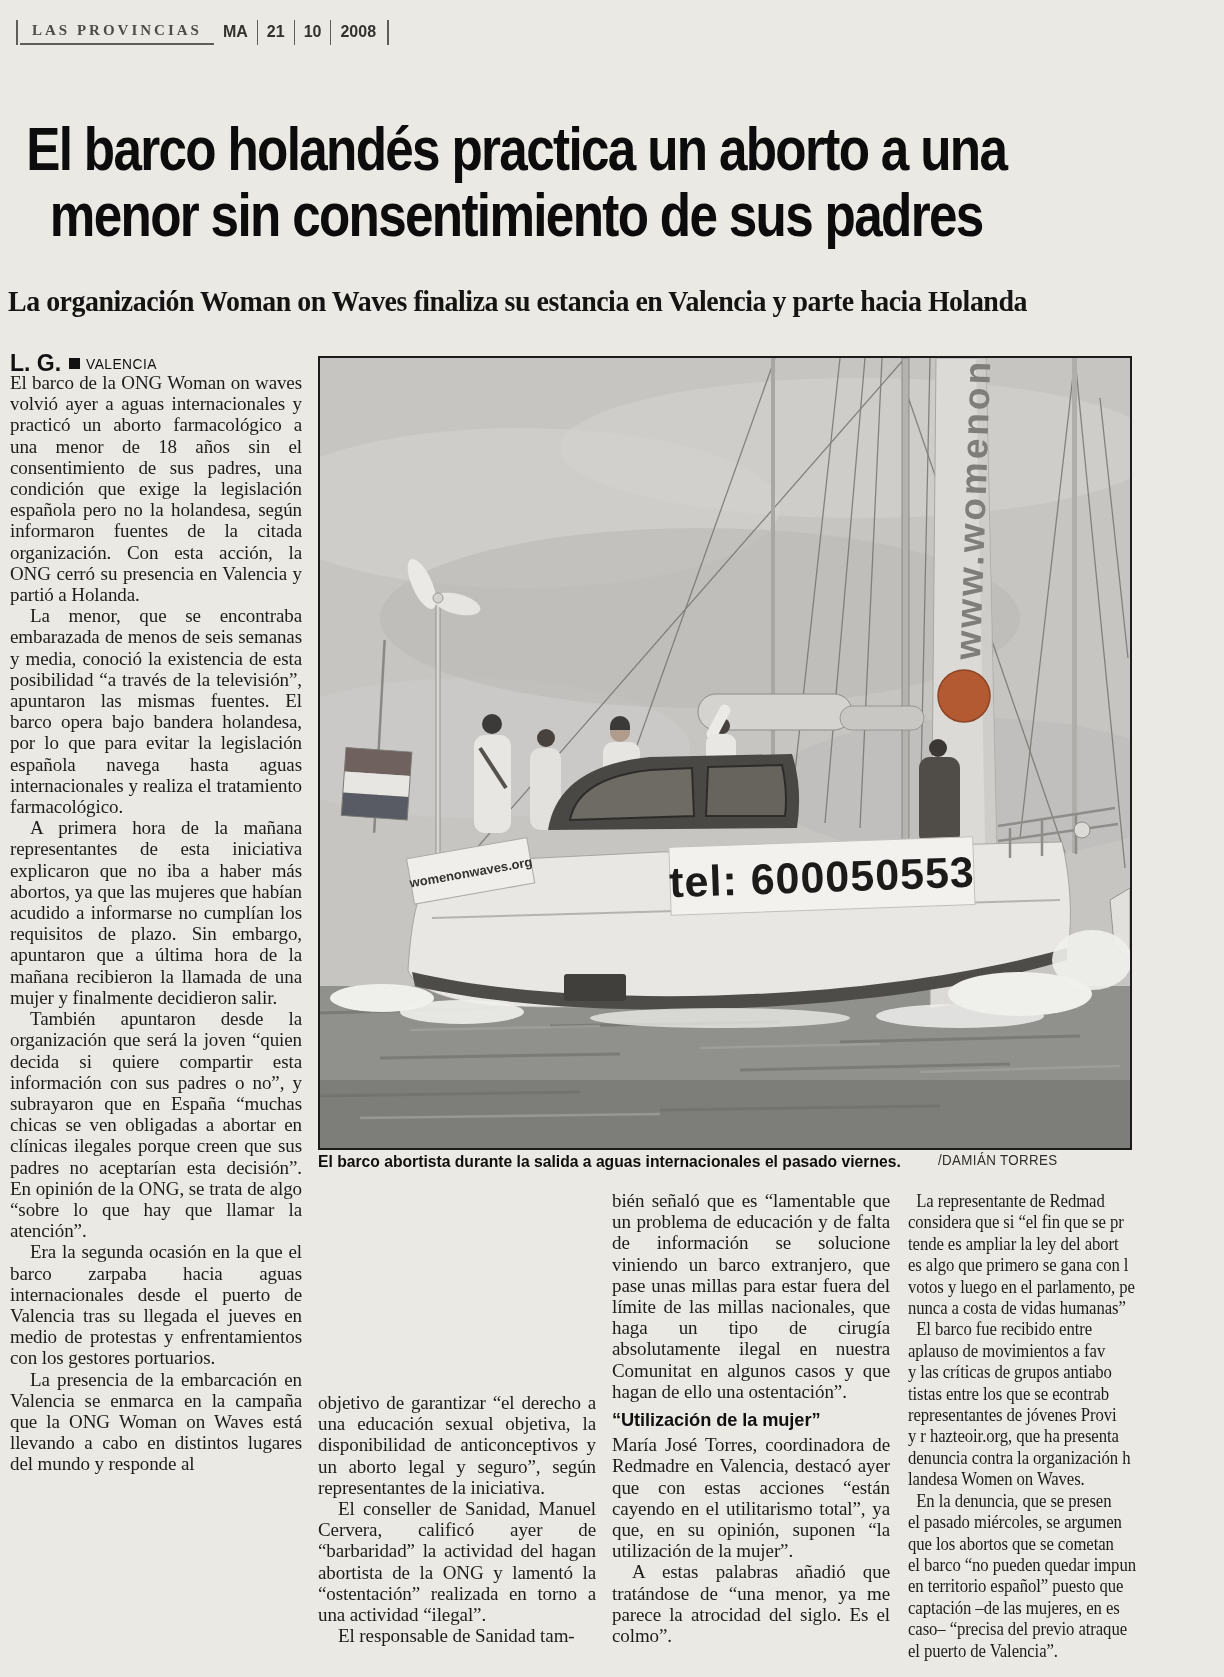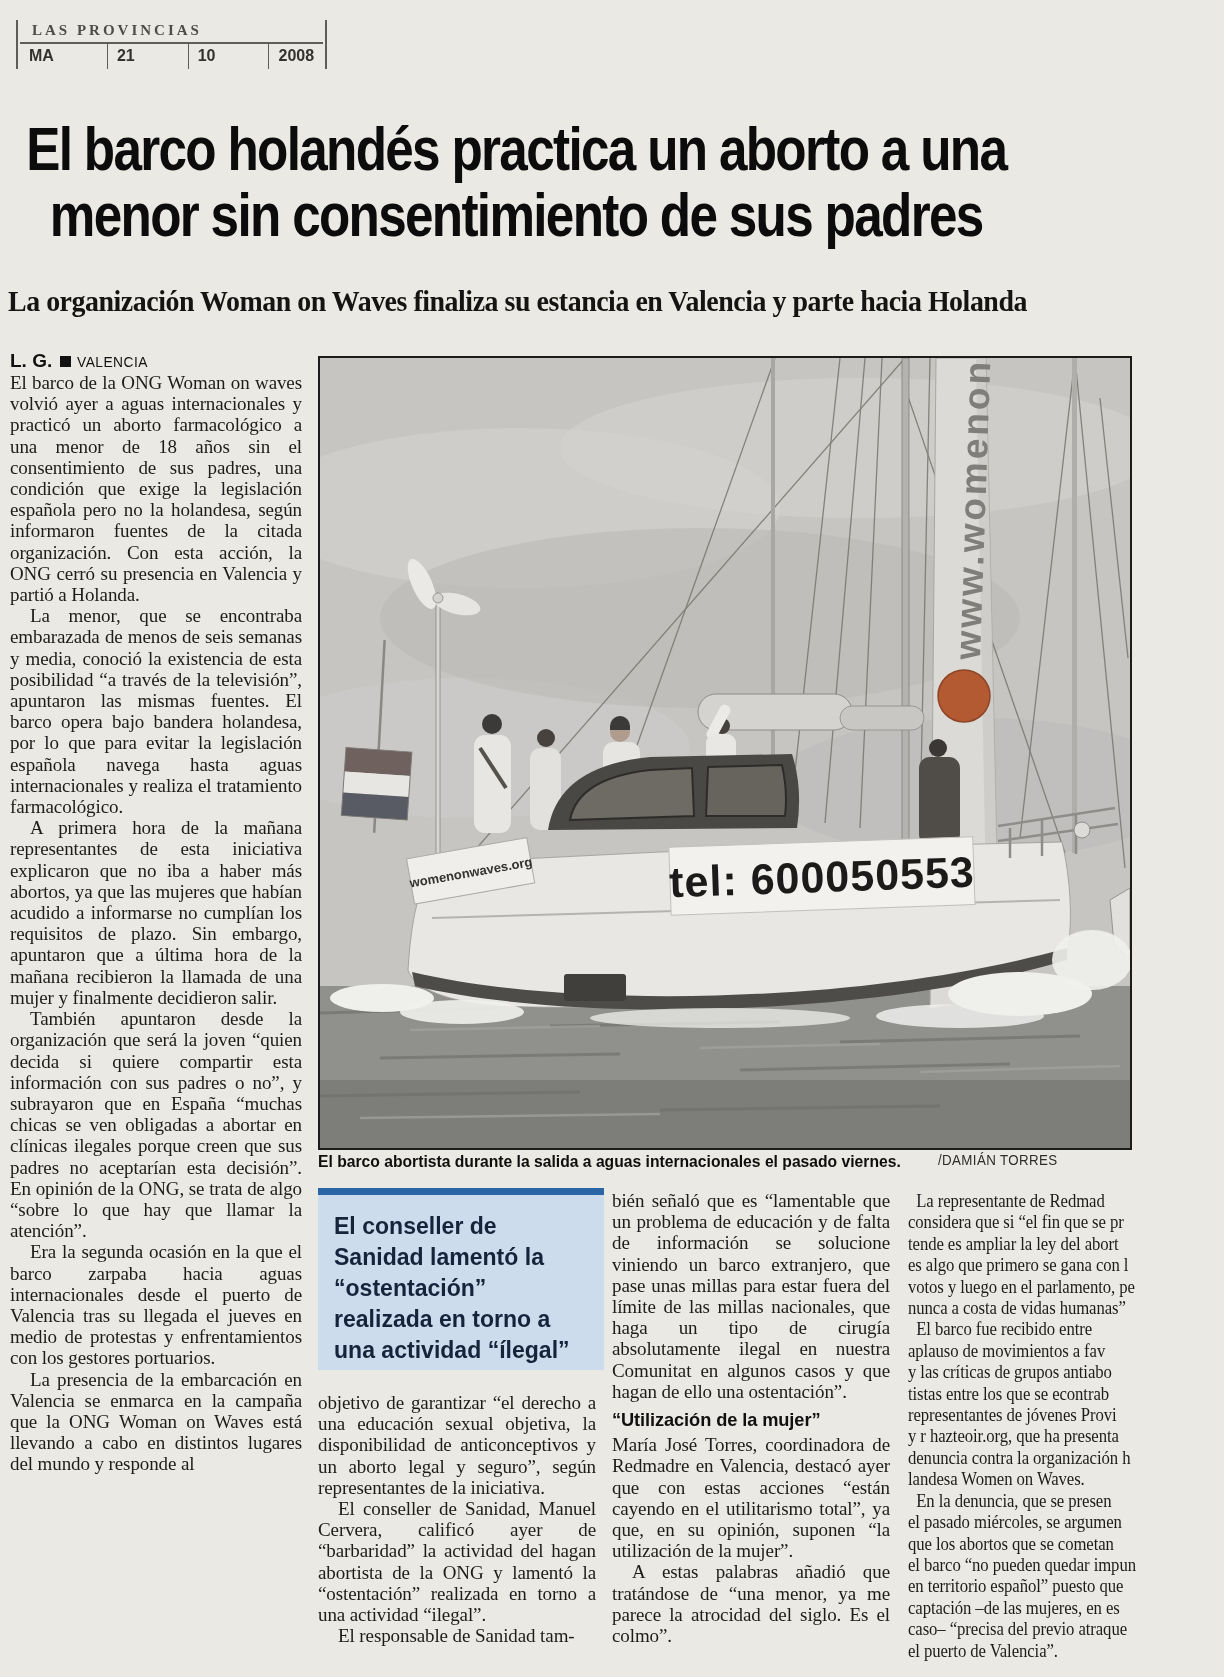--- a/index.html
+++ b/index.html
@@ -4,43 +4,43 @@
 <style>
   html,body{margin:0;padding:0;background:#d8d6d1;}
   .page{
     position:relative;width:1224px;height:1677px;margin:0 auto;
     background:#ebe9e3;overflow:hidden;
     font-family:"Liberation Serif",serif;color:#1c1b19;
   }
   
   .masthead{position:absolute;left:16px;top:20px;display:flex;align-items:stretch;}
   .mh-bar{width:2px;background:#5f5d59;}
-  .mh-mid{display:flex;flex-direction:column;margin:0 2px;}
+  .mh-mid{display:flex;flex-direction:row;margin:0 2px;}
   .mh-title{
     font-family:"Liberation Serif",serif;font-weight:bold;font-size:15px;
     letter-spacing:3px;color:#4e4c47;padding:2px 12px 3px 12px;
     border-bottom:2px solid #5f5d59;white-space:nowrap;
   }
   .mh-date{display:flex;font-family:"Liberation Sans",sans-serif;font-weight:bold;
-    font-size:16px;color:#34322f;gap:44px;}
+    font-size:16px;color:#34322f;}
   .mh-cell{padding:3px 9px 4px 9px;}
   .mh-cell + .mh-cell{border-left:1.5px solid #5f5d59;}
   
   .headline{position:absolute;left:8px;top:116px;width:1210px;
     font-family:"Liberation Sans",sans-serif;font-weight:700;color:#0c0c0c;text-align:center;}
   .headline .hl{font-size:61px;line-height:66px;letter-spacing:-2px;
     transform:scaleX(0.84);transform-origin:left center;white-space:nowrap;}
   .subheadline{position:absolute;left:8px;top:284px;width:1216px;
     font-family:"Liberation Serif",serif;font-weight:bold;font-size:30px;
     letter-spacing:-0.5px;color:#141413;transform:scaleX(0.93);
     transform-origin:left center;white-space:nowrap;}
   
   .byline{position:absolute;left:10px;top:350px;display:flex;align-items:center;
     font-family:"Liberation Sans",sans-serif;color:#111;}
-  .byline .author{font-weight:bold;font-size:19px;}
+  .byline .author{font-weight:bold;font-size:23px;}
   .byline .sq{width:11px;height:11px;background:#111;margin:0 6px 0 8px;}
   .byline .loc{font-size:15px;letter-spacing:0.5px;transform:scaleX(0.92);
     transform-origin:left center;}
   
   .bodycol{position:absolute;text-align:justify;font-size:19px;line-height:21.2px;
     letter-spacing:-0.1px;color:#1d1c1a;}
   .bodycol p{margin:0;}
   .bodycol p.ind{text-indent:20px;}
   .col1{left:10px;top:372px;width:292px;}
   .col2{left:318px;top:1392px;width:278px;}
@@ -236,23 +236,20 @@
         <ellipse cx="640" cy="658" rx="84" ry="12" opacity="0.85"></ellipse>
       </g>
     </svg>
   </div>
 
   <div class="caption">
     <span class="cap-b">El barco abortista durante la salida a aguas internacionales el pasado viernes.</span>
     <span class="cap-c">/DAMIÁN TORRES</span>
   </div>
 
-  <div class="pullquote">
-    <div class="pq">El conseller de Sanidad lamentó la “ostentación” realizada en torno a una actividad “ílegal”</div>
-  </div>
 
   <div class="bodycol col2">
     <p>objetivo de garantizar “el derecho a una educación sexual objetiva, la disponibilidad de anticonceptivos y un aborto legal y seguro”, según representantes de la iniciativa.</p>
     <p class="ind">El conseller de Sanidad, Manuel Cervera, calificó ayer de “barbaridad” la actividad del hagan abortista de la ONG y lamentó la “ostentación” realizada en torno a una actividad “ilegal”.</p>
     <p class="ind">El responsable de Sanidad tam-</p>
   </div>
 
   <div class="bodycol col3">
     <p>bién señaló que es “lamentable que un problema de educación y de falta de información se solucione viniendo un barco extranjero, que pase unas millas para estar fuera del límite de las millas nacionales, que haga un tipo de cirugía absolutamente ilegal en nuestra Comunitat en algunos casos y que hagan de ello una ostentación”.</p>
     <h3>“Utilización de la mujer”</h3>

